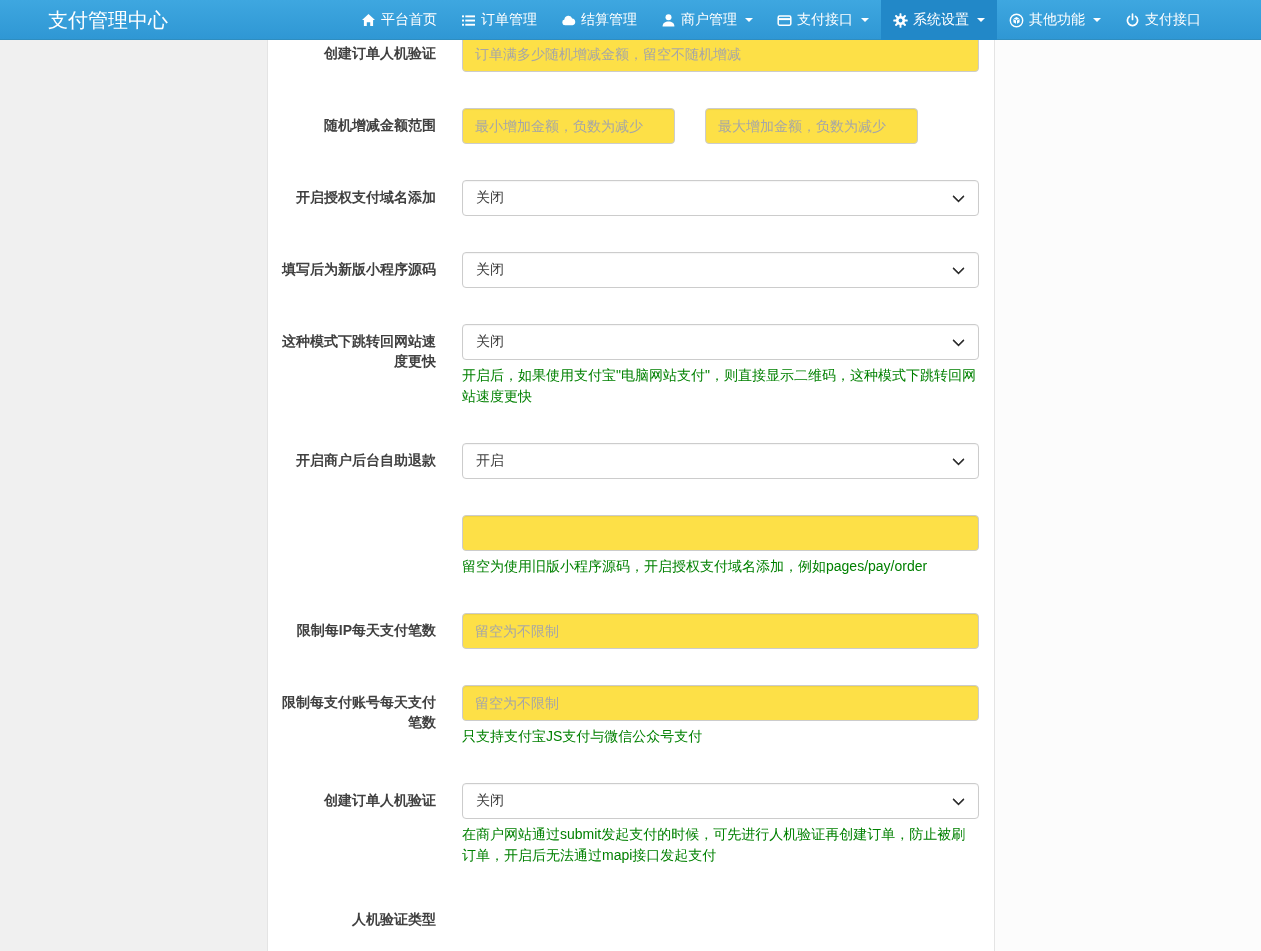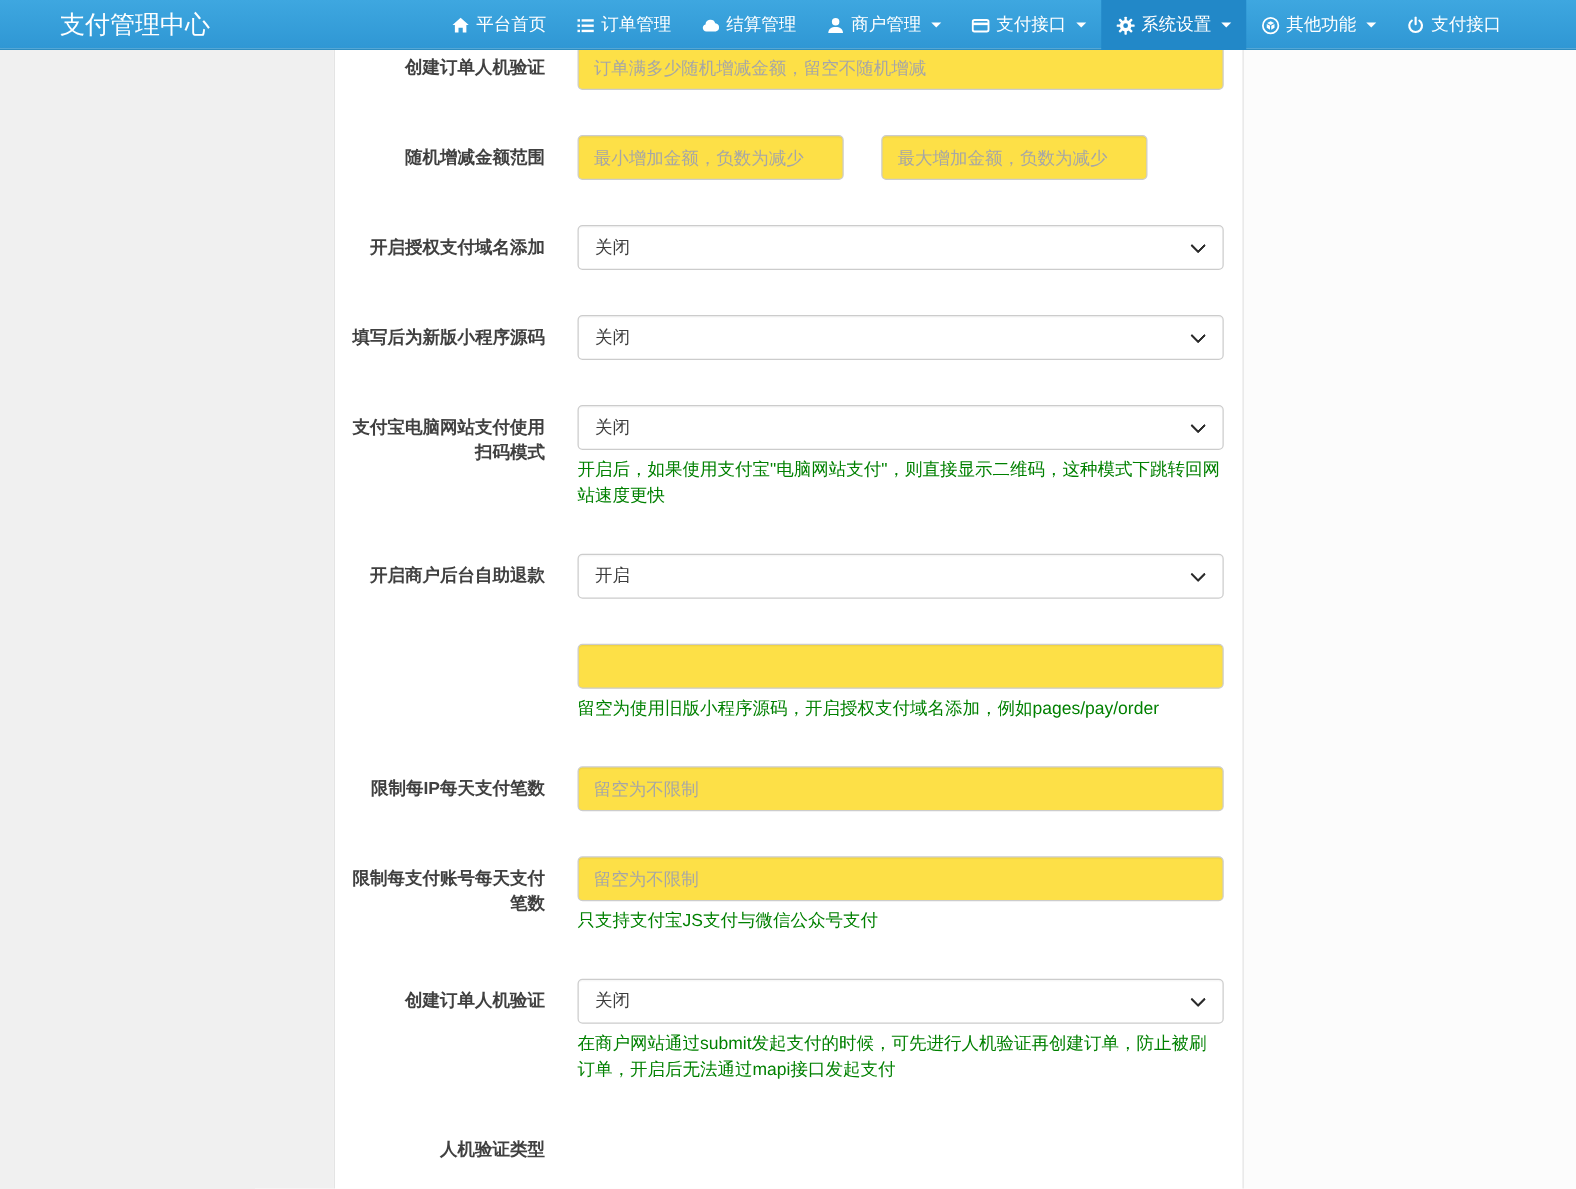--- a/index.html
+++ b/index.html
@@ -210,21 +210,21 @@
       <div class="form-group">
         <label class="ctl-label">填写后为新版小程序源码</label>
         <div class="ctl-zone">
           <div class="sel">
             <span class="sel-val">关闭</span>
             <span class="chev"></span>
           </div>
         </div>
       </div>
       <div class="form-group">
-        <label class="ctl-label">支付宝电脑网站支付使用扫码模式</label>
+        <label class="ctl-label">这种模式下跳转回网站速度更快</label>
         <div class="ctl-zone">
           <div class="sel">
             <span class="sel-val">关闭</span>
             <span class="chev"></span>
           </div>
           <div class="help">开启后，如果使用支付宝"电脑网站支付"，则直接显示二维码，这种模式下跳转回网站速度更快</div>
         </div>
       </div>
       <div class="form-group">
         <label class="ctl-label">开启商户后台自助退款</label>

